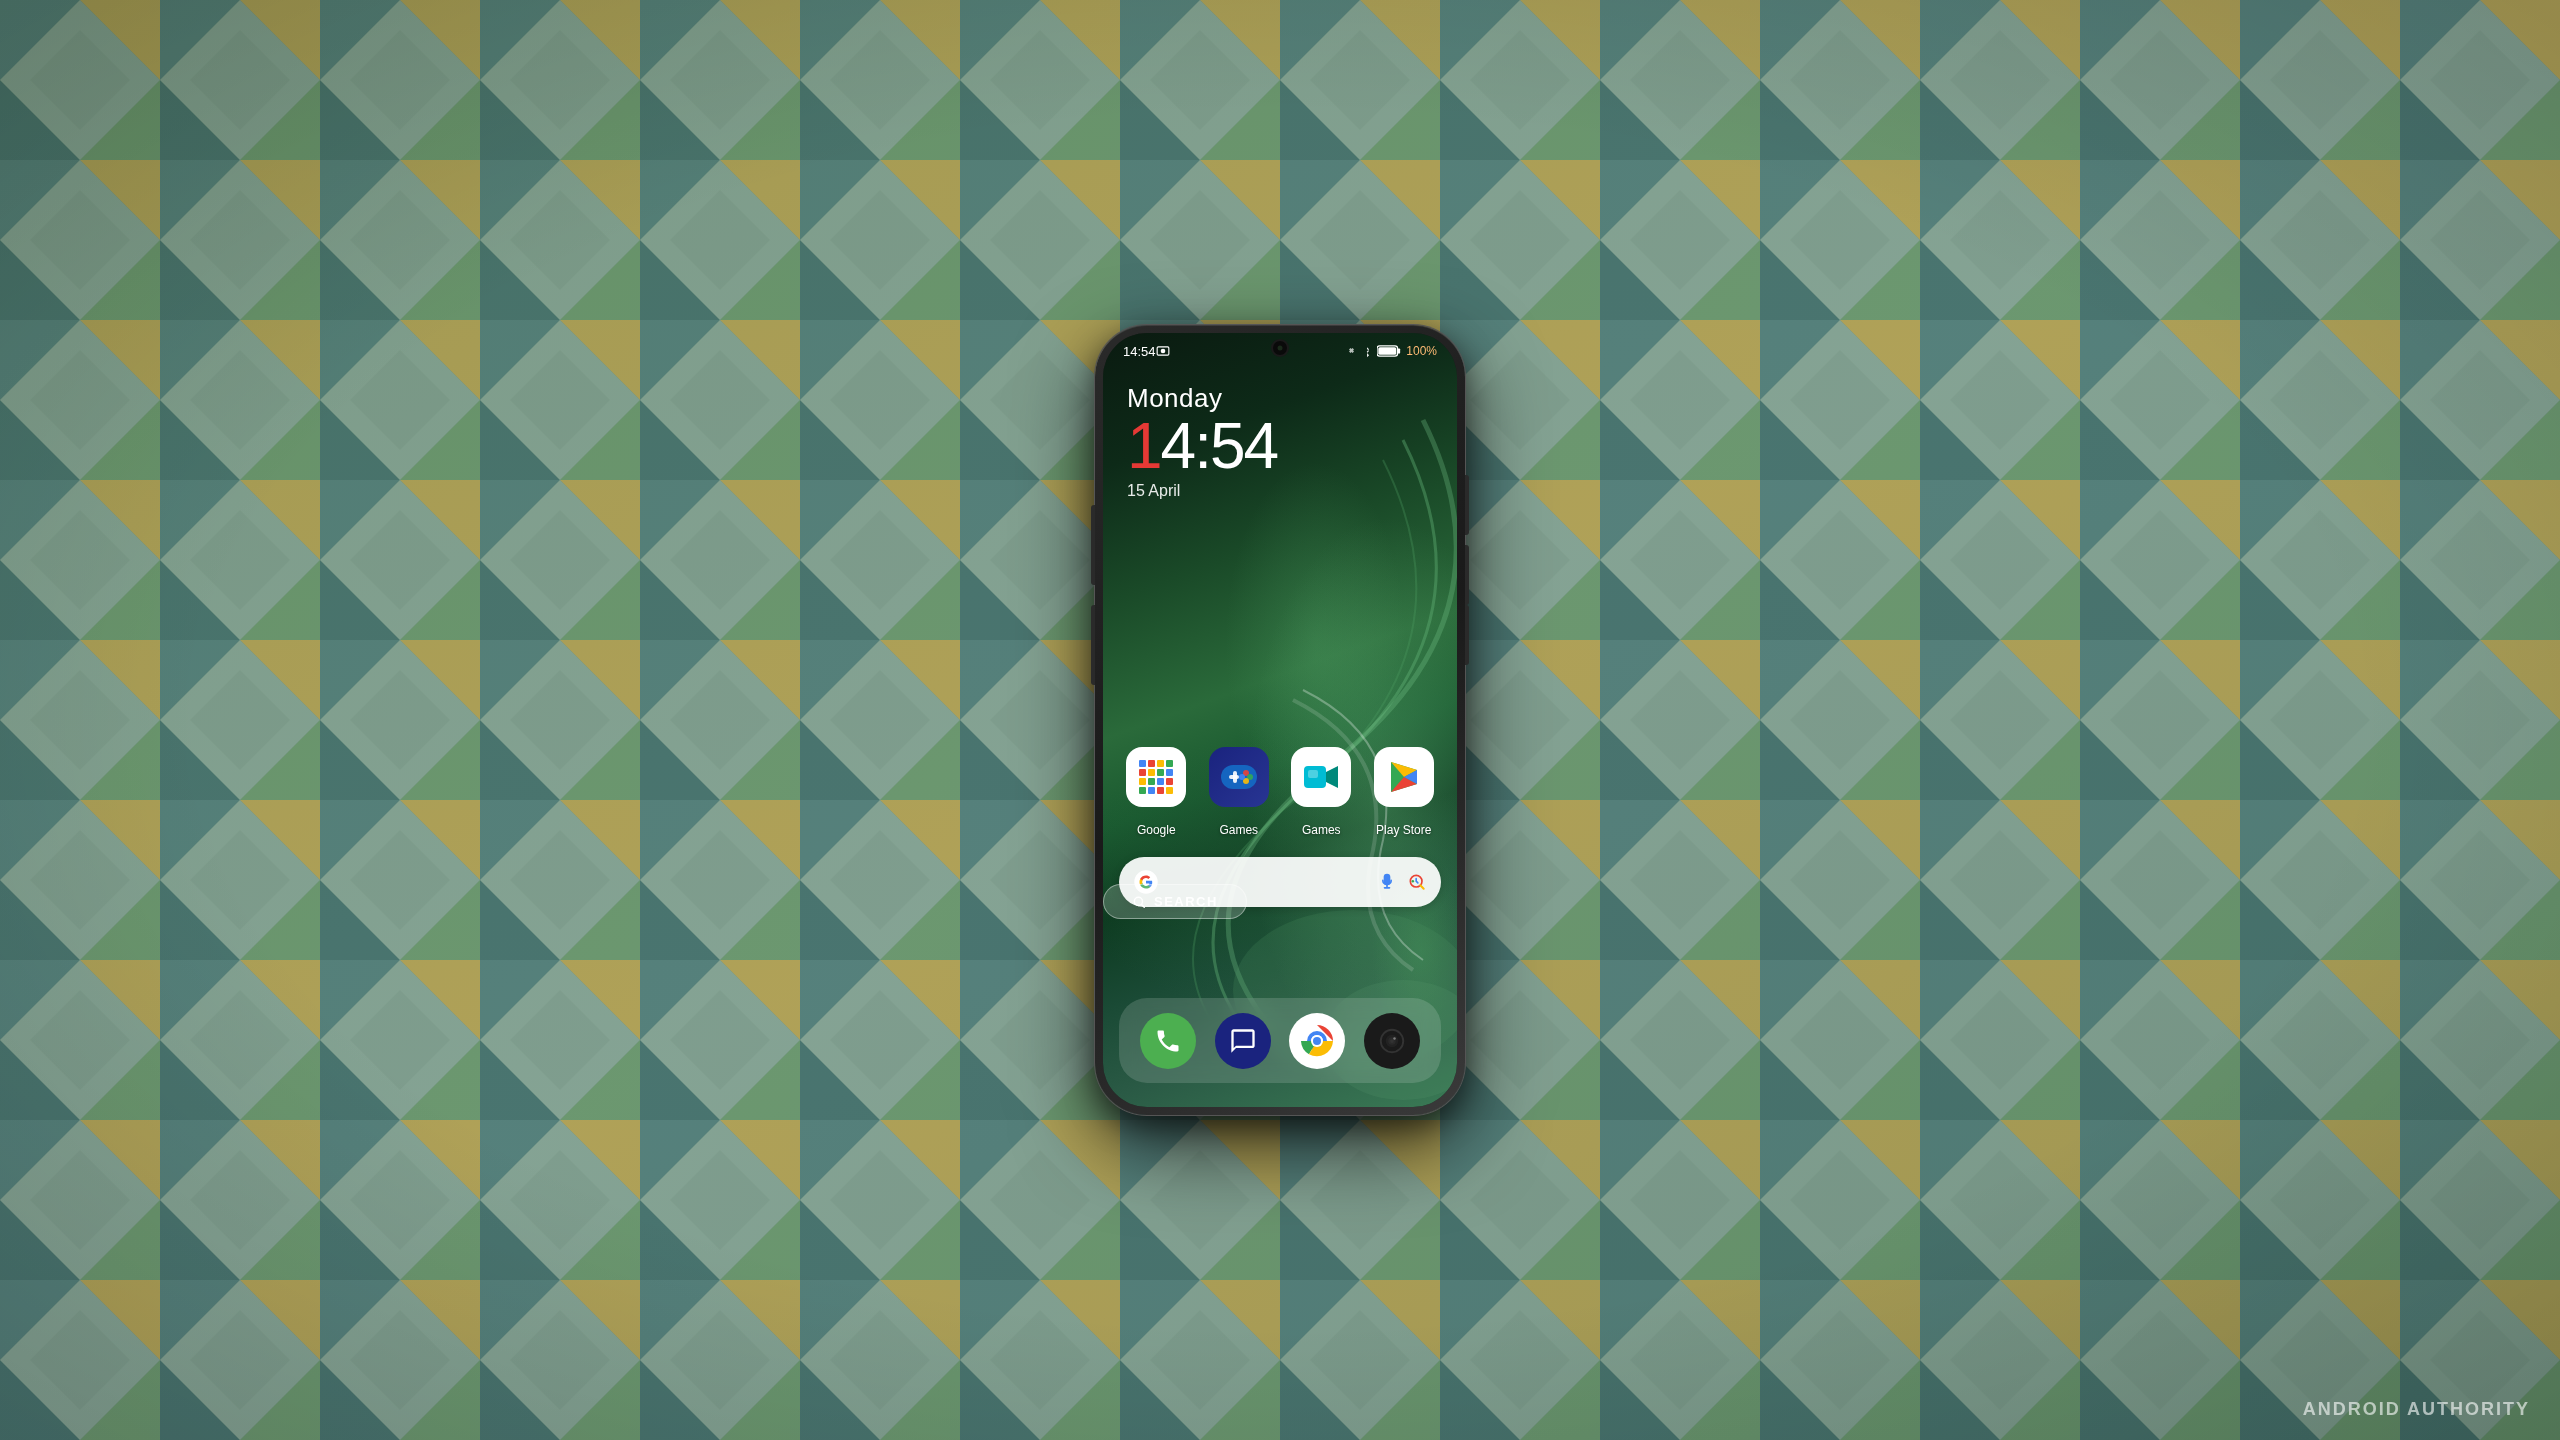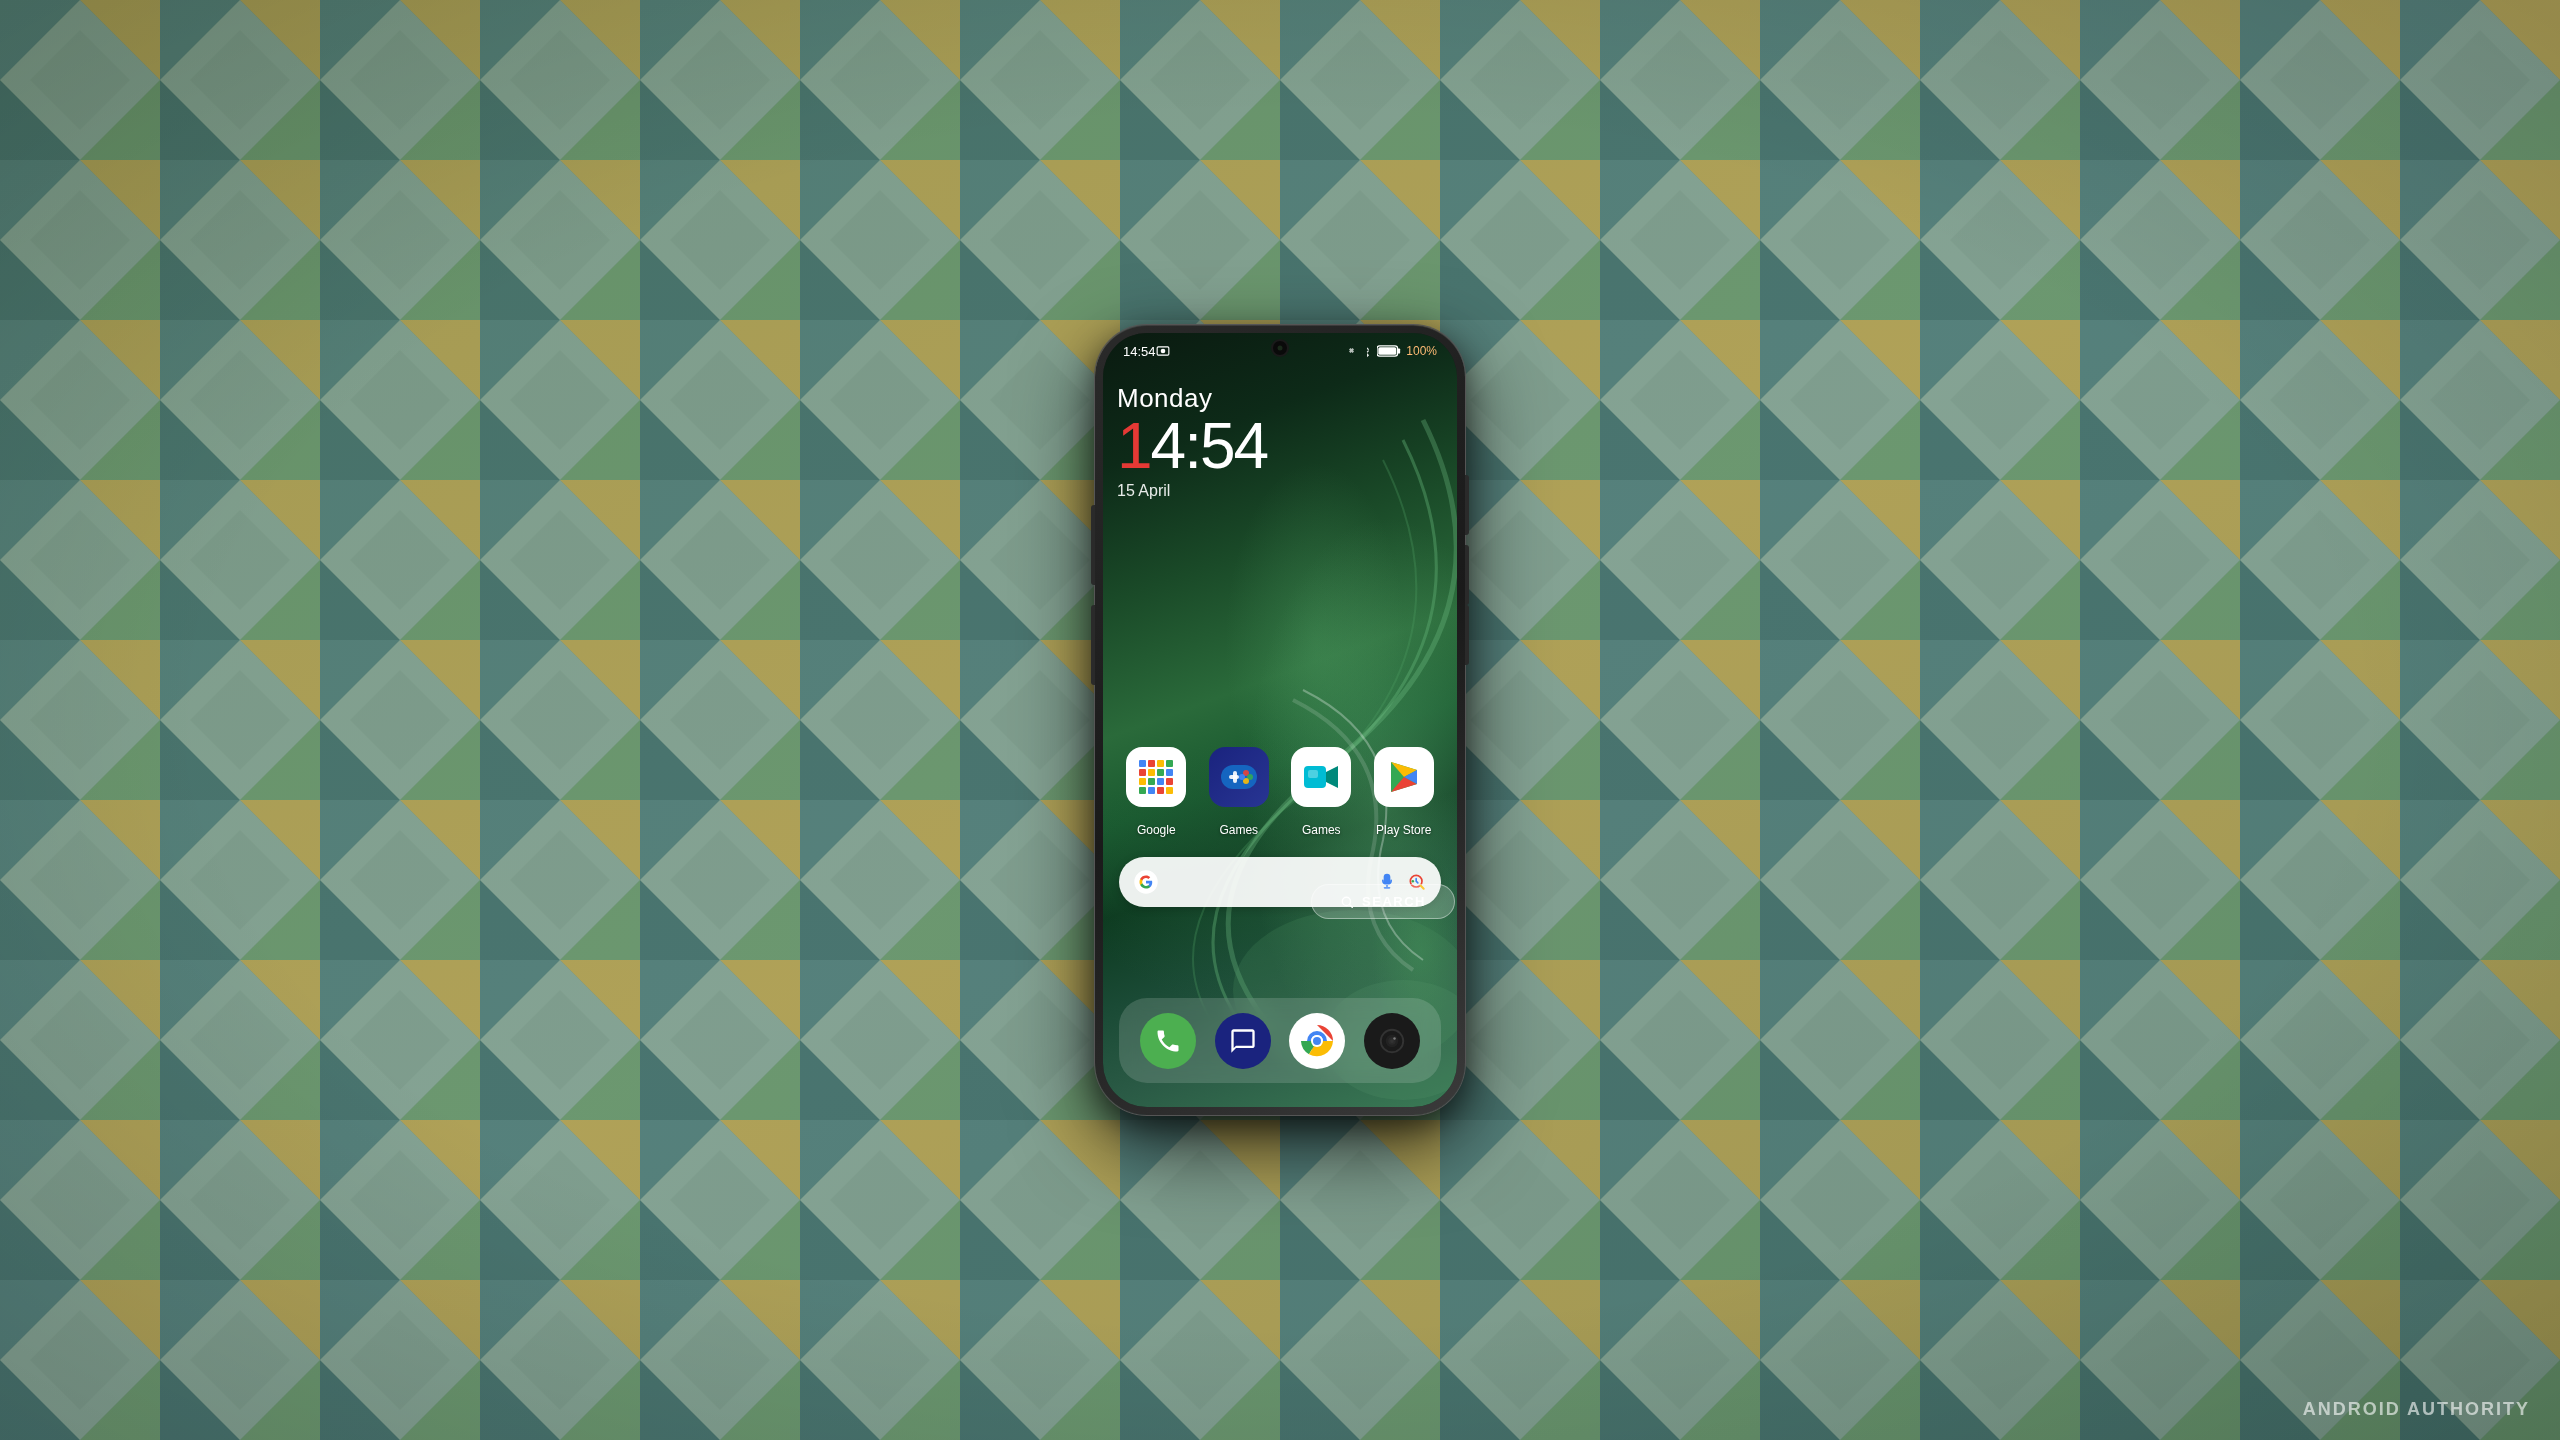--- a/index.html
+++ b/index.html
@@ -172,21 +172,21 @@
       width: 5px;
       height: 5px;
       background: #1a2a1a;
       border-radius: 50%;
     }
 
     
     .datetime-area {
       position: absolute;
       top: 50px;
-      left: 14px;
+      left: 24px;
       z-index: 20;
     }
 
     .day-label {
       font-size: 26px;
       font-weight: 300;
       color: white;
       letter-spacing: 0.5px;
     }
 
@@ -354,23 +354,23 @@
       letter-spacing: 2px;
       text-transform: uppercase;
       margin-left: 8px;
     }
 
     
     .search-btn-wrapper {
       position: absolute;
       bottom: 175px;
       left: 0;
-      right: 2px;
-      display: flex;
-      justify-content: flex-end;
+      right: 16px;
+      display: flex;
+      justify-content: flex-start;
       z-index: 20;
     }
 
     .search-btn {
       background: rgba(255,255,255,0.2);
       border: 1px solid rgba(255,255,255,0.4);
       border-radius: 20px;
       padding: 9px 28px;
       display: flex;
       align-items: center;

